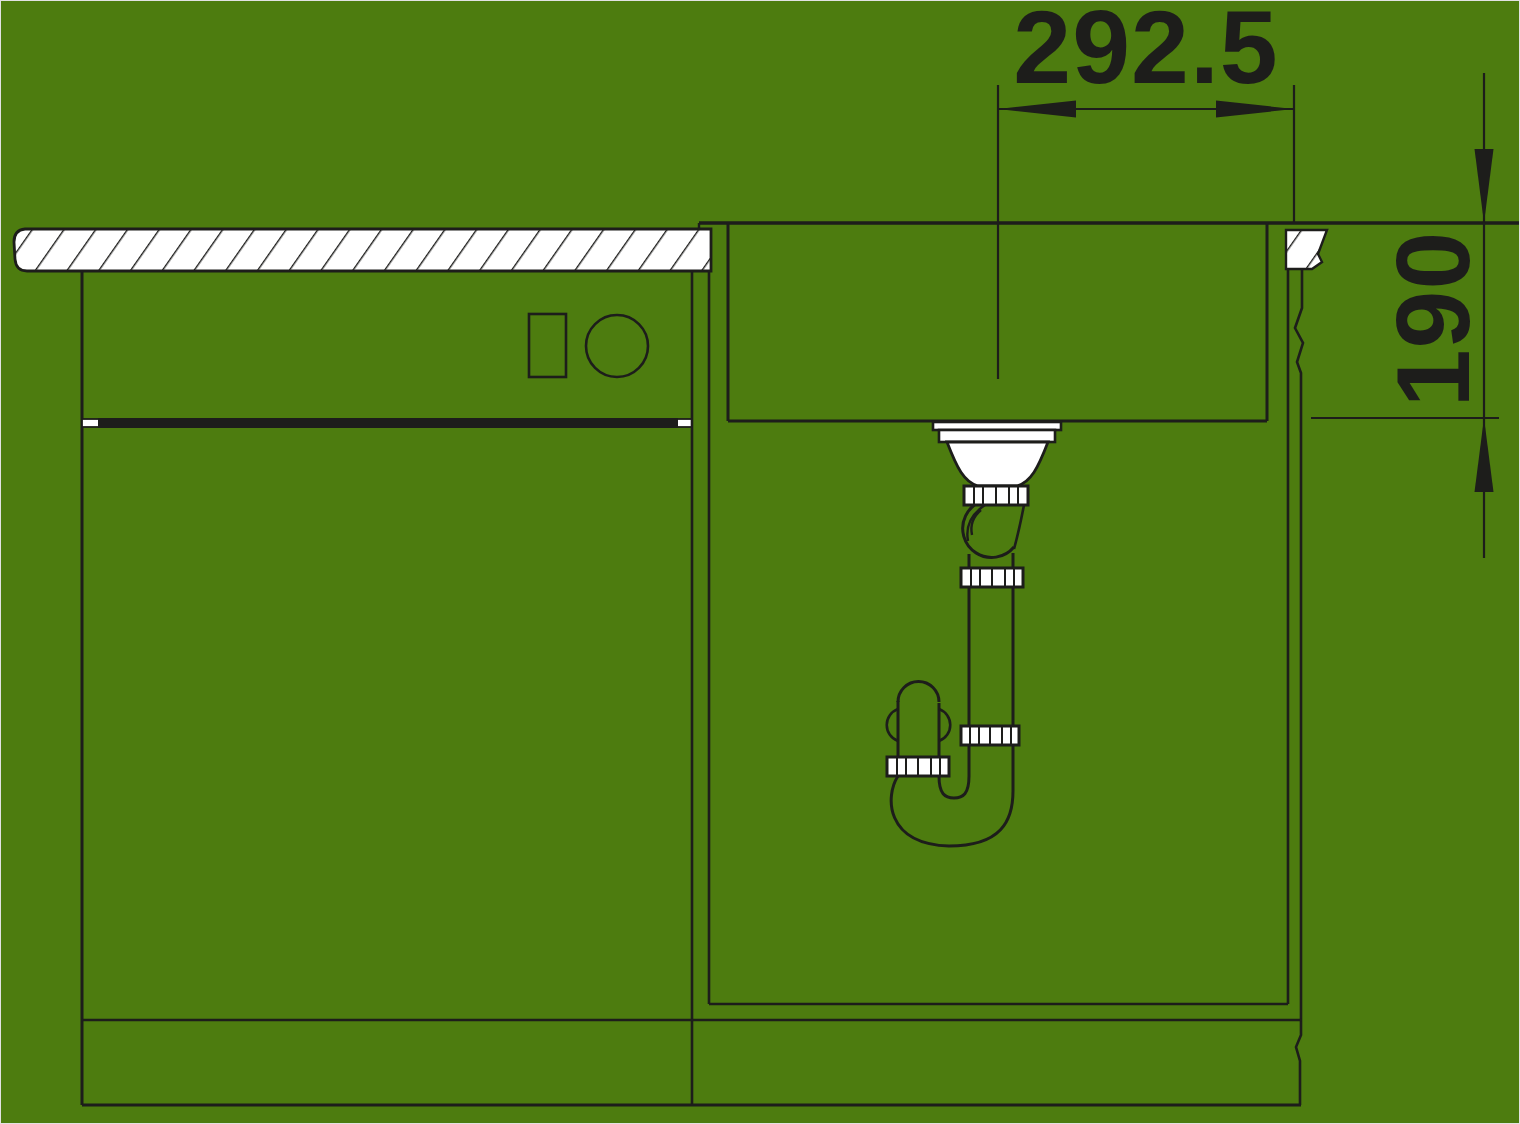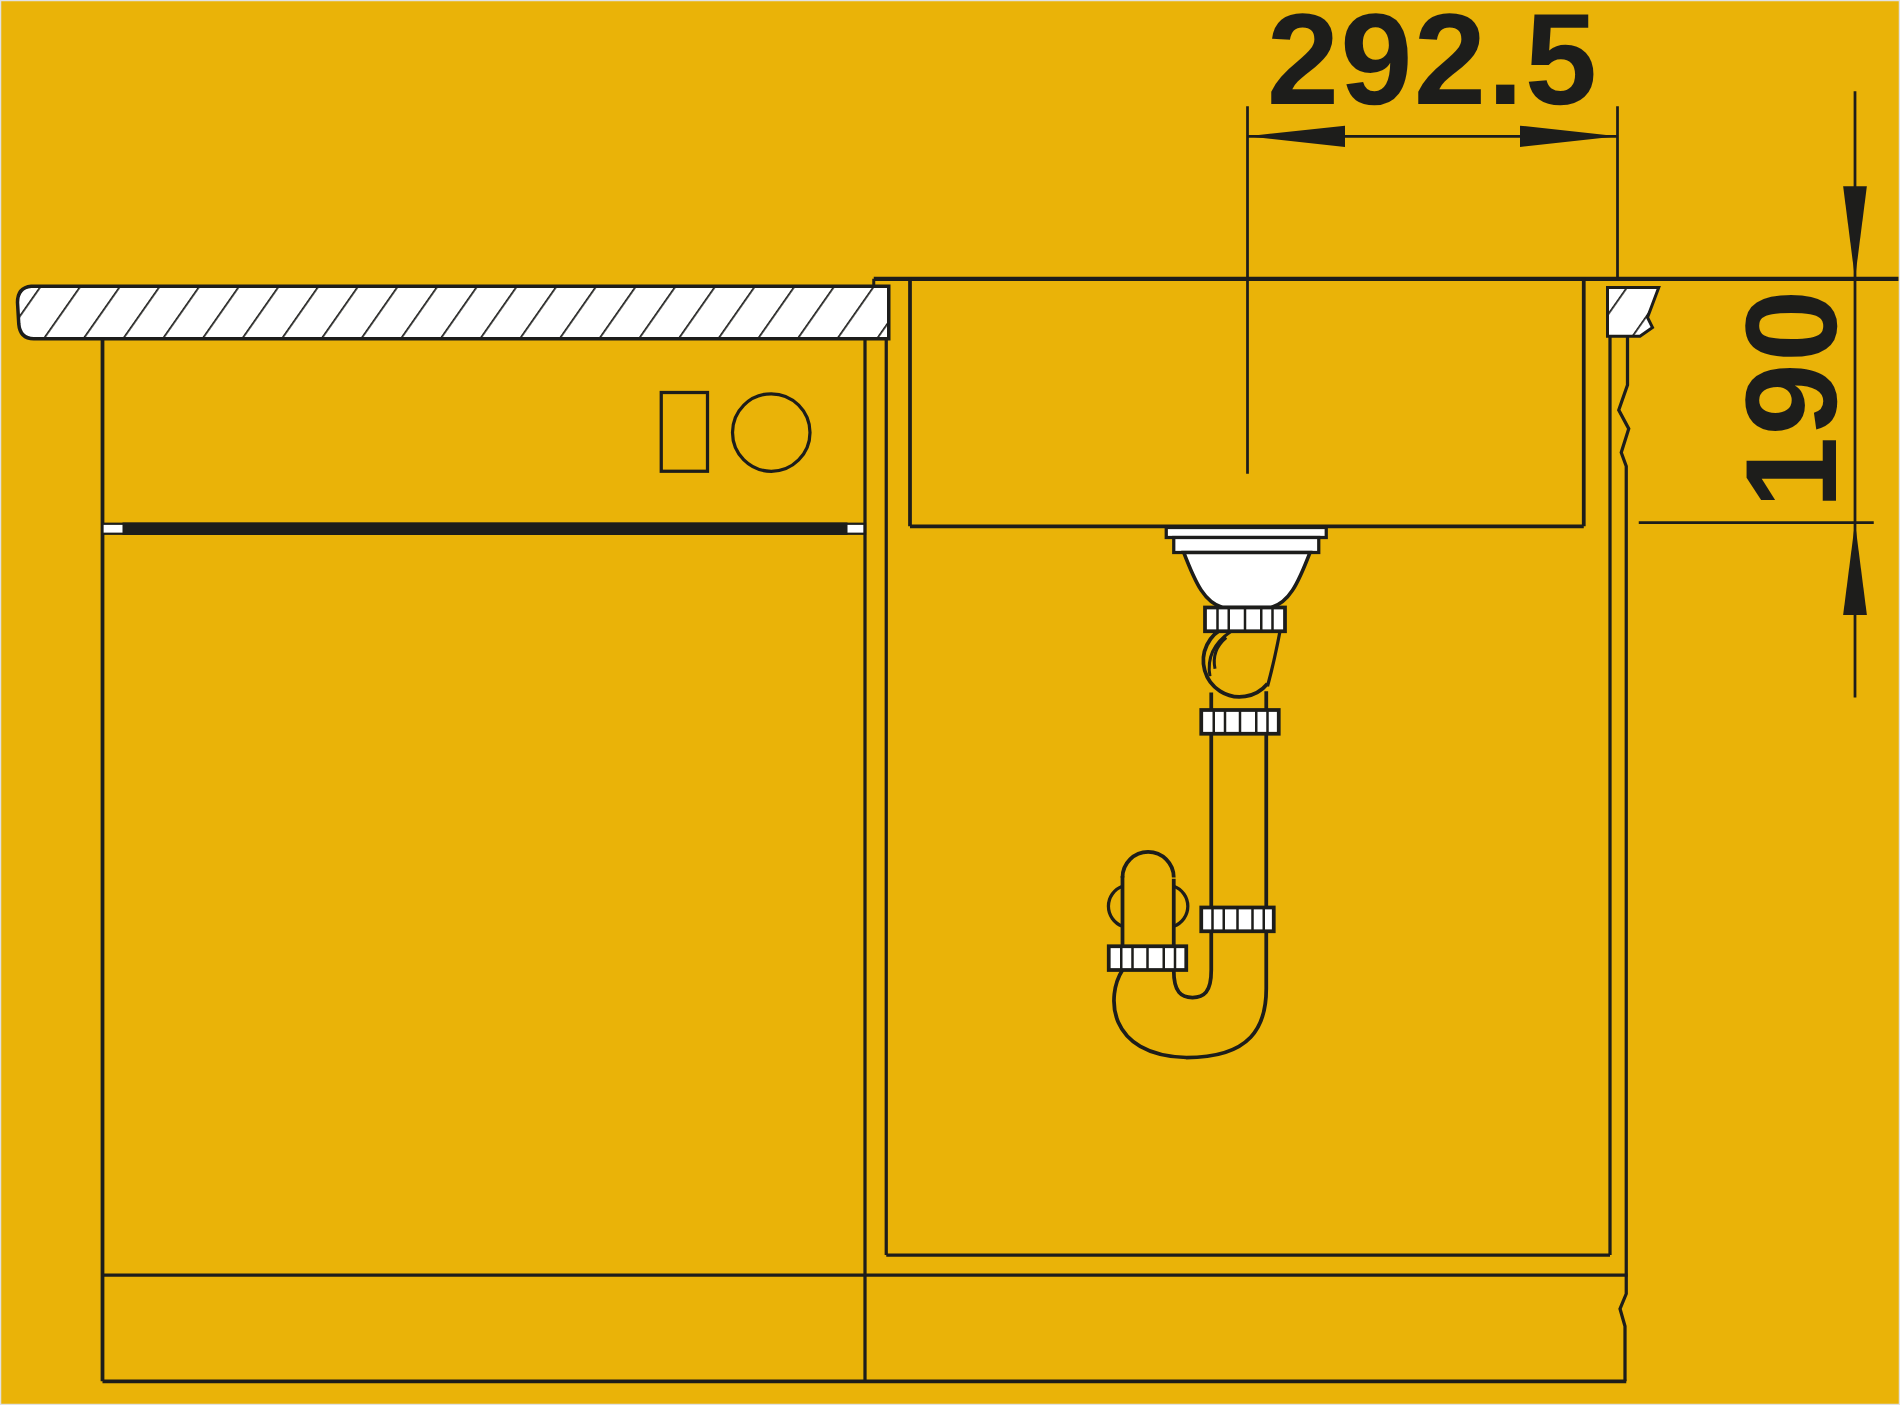--- a/index.html
+++ b/index.html
@@ -1,19 +1,19 @@
 <!DOCTYPE html>
 <html><head>
 <meta charset="utf-8">
 <style>
   html,body{margin:0;padding:0;background:#ffffff;}
   .canvas{
     width:1518px;height:1122px;
     border:1px solid #e2e2e2;
-    background:#eab308;
+    background:#4d7c0f;
     position:relative;
     overflow:hidden;
     font-family:"Liberation Sans", sans-serif;
   }
   svg{display:block;}
   .dim-text{
     font-family:"Liberation Sans", sans-serif;
     font-weight:bold;
     font-size:104px;
     letter-spacing:1px;

